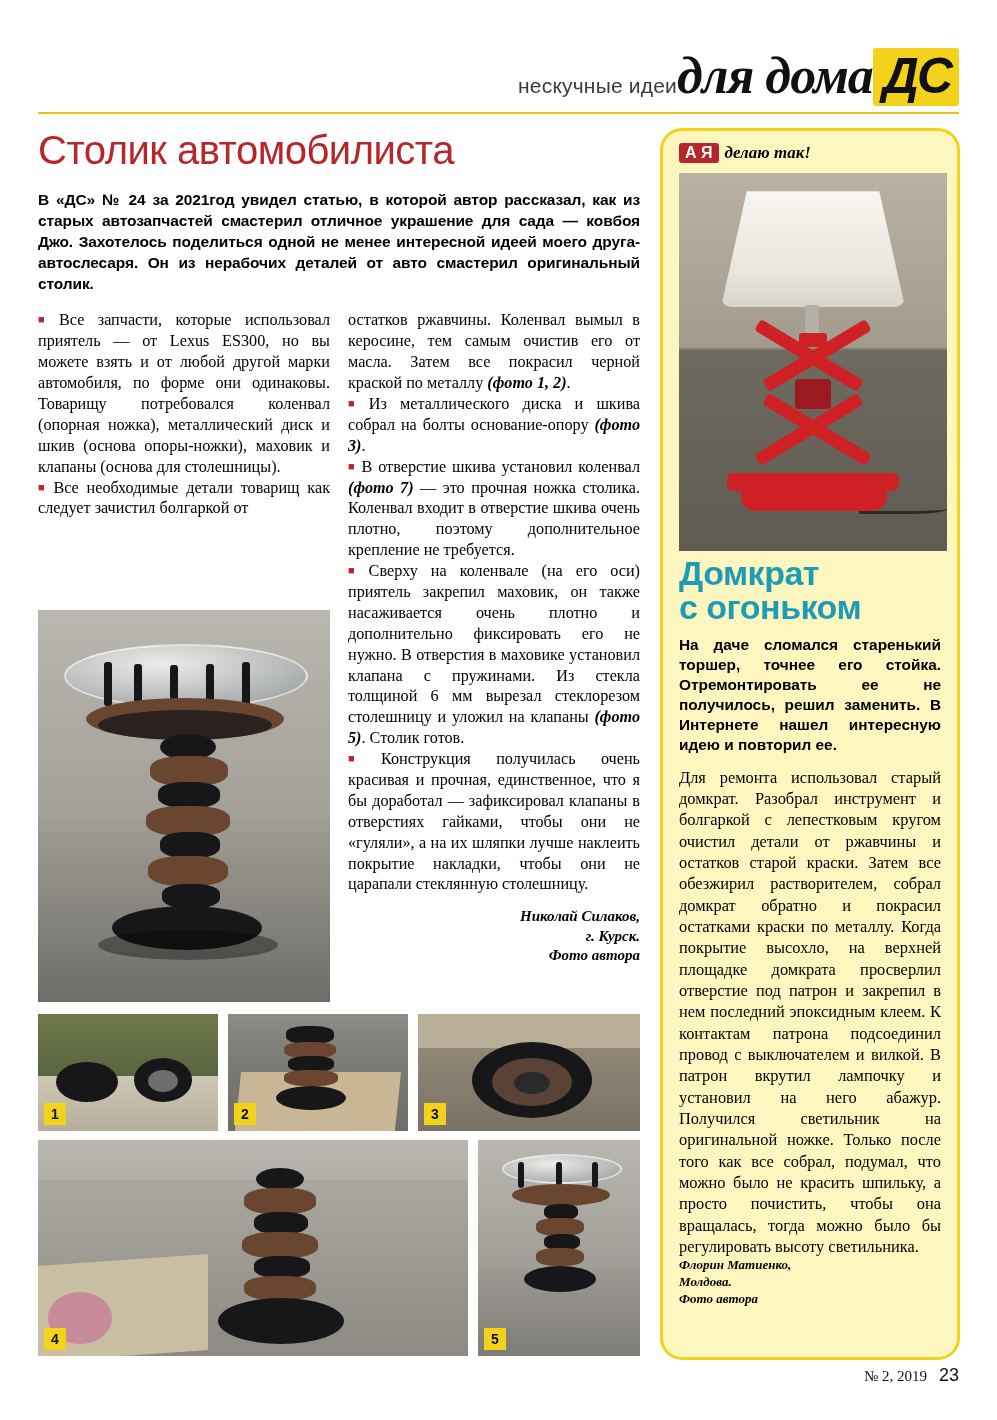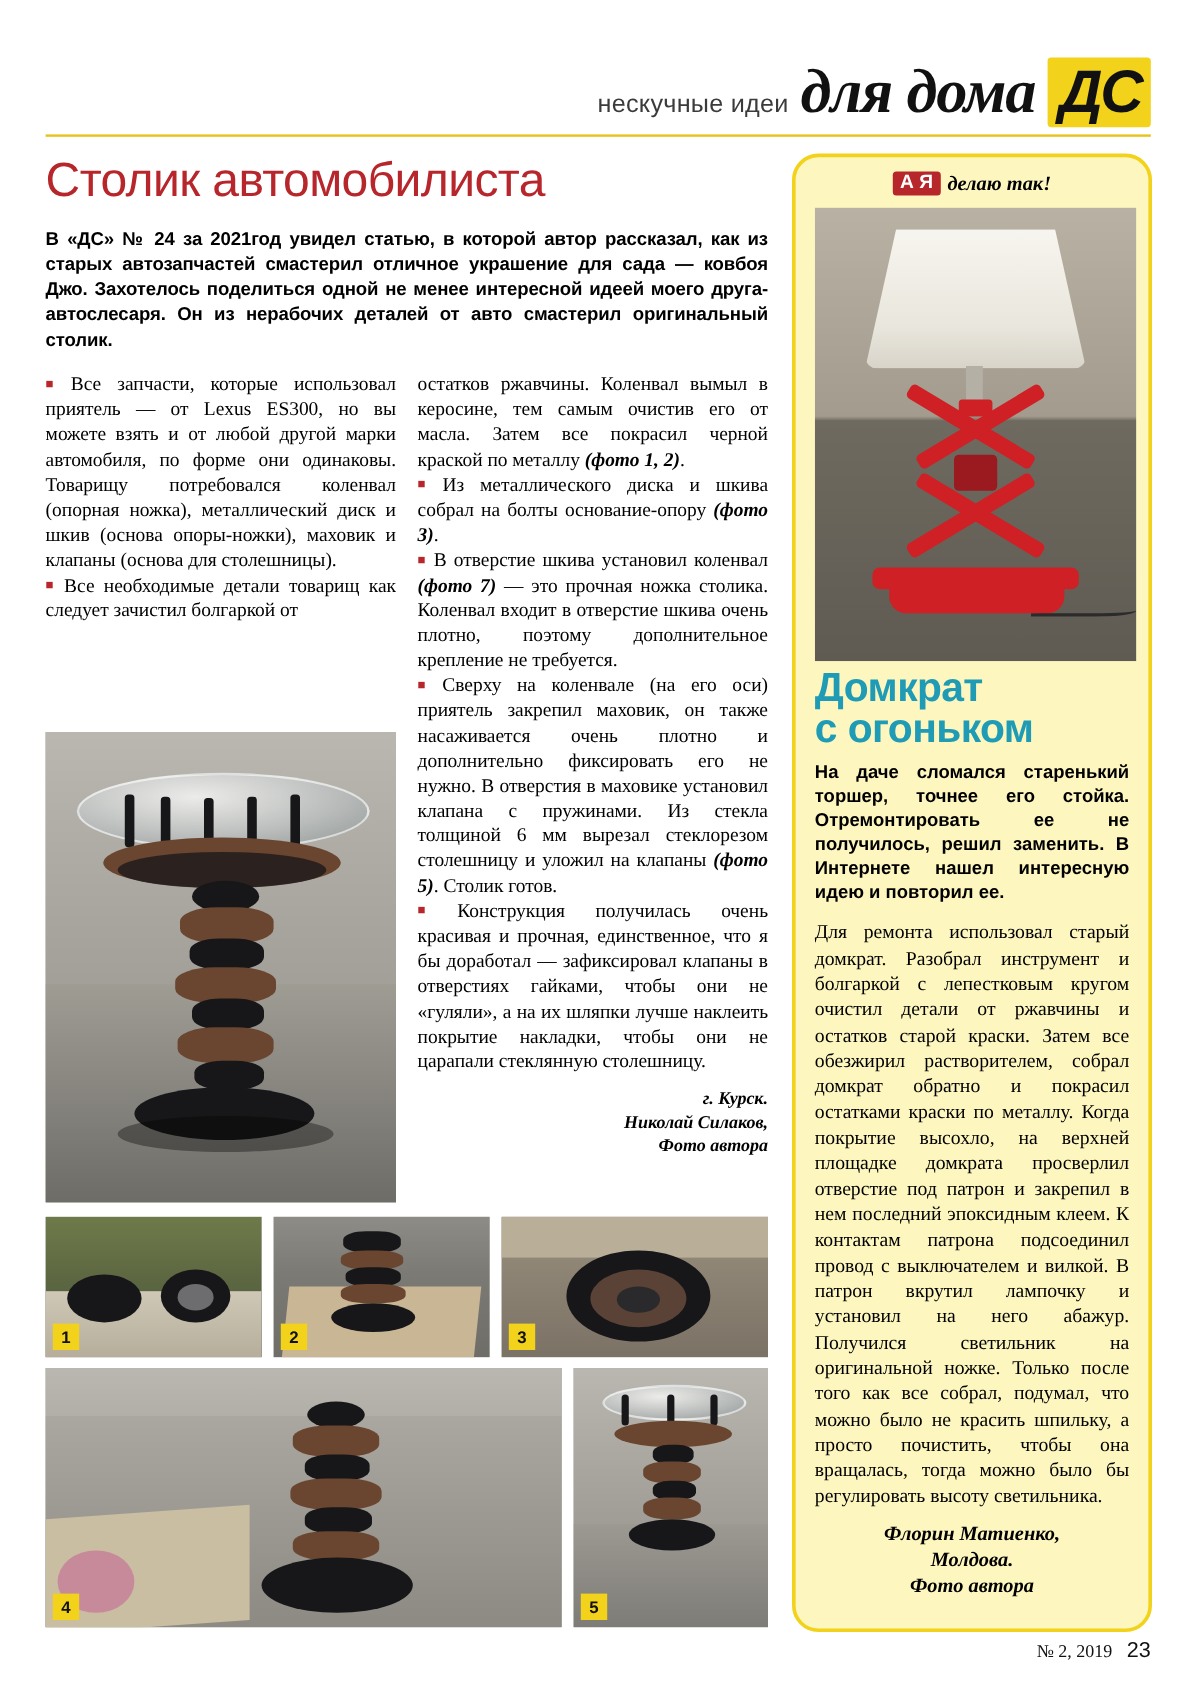--- a/index.html
+++ b/index.html
@@ -33,21 +33,20 @@
     right: 38px;
     top: 112px;
     border-bottom: 2px solid #e8c31c;
   }
   .masthead-inner {
     position: absolute;
     right: 38px;
     top: 48px;
     display: flex;
     align-items: baseline;
-    gap: 10px;
   }
   .kicker {
     font-family: "Liberation Sans", sans-serif;
     font-size: 21px;
     color: #3b3b3b;
     letter-spacing: .2px;
   }
   .mast-title {
     font-family: "Liberation Serif", serif;
     font-style: italic;
@@ -169,21 +168,21 @@
     top: 128px;
     width: 300px;
     height: 1232px;
     background: #fdf6bf;
     border: 3px solid #f2d21a;
     border-radius: 22px;
     box-sizing: border-box;
     padding: 12px 16px 14px 16px;
   }
   .badge-row {
-    text-align: center;
+    text-align: left;
     margin-bottom: 10px;
   }
   .badge-aya {
     display: inline-block;
     background: #b7262b;
     color: #fff;
     font-family: "Liberation Sans", sans-serif;
     font-weight: bold;
     font-size: 16px;
     padding: 1px 6px;
@@ -222,26 +221,25 @@
     margin: 0 0 12px 0;
   }
   .side-body {
     font-size: 16.4px;
     line-height: 1.3;
     text-align: justify;
     margin: 0;
     hyphens: auto;
   }
   .side-sig {
-    text-align: center;
+    text-align: left;
     font-style: italic;
     font-weight: bold;
-    font-size: 17px;
+    font-size: 13px;
     line-height: 1.3;
-    margin-top: 10px;
   }
 
   
   .footer {
     position: absolute;
     right: 38px;
     bottom: 34px;
     font-family: "Liberation Serif", serif;
     font-size: 15px;
     color: #111;
@@ -302,22 +300,22 @@
         <p class="body-txt"><span class="bullet"></span><span>Все запчасти, которые использовал приятель — от Lexus ES300, но вы можете взять и от любой другой марки автомобиля, по форме они одинаковы. Товарищу потребовался коленвал (опорная ножка), металлический диск и шкив (основа опоры-ножки), маховик и клапаны (основа для столешницы).</span></p>
         <p class="body-txt"><span class="bullet"></span><span>Все необходимые детали товарищ как следует зачистил болгаркой от</span></p>
       </div>
       <div class="col">
         <p class="body-txt"><span>остатков ржавчины. Коленвал вымыл в керосине, тем самым очистив его от масла. Затем все покрасил черной краской по металлу </span><span class="ital-b">(фото 1, 2)</span><span>.</span></p>
         <p class="body-txt"><span class="bullet"></span><span>Из металлического диска и шкива собрал на болты основание-опору </span><span class="ital-b">(фото 3)</span><span>.</span></p>
         <p class="body-txt"><span class="bullet"></span><span>В отверстие шкива установил коленвал </span><span class="ital-b">(фото 7)</span><span> — это прочная ножка столика. Коленвал входит в отверстие шкива очень плотно, поэтому дополнительное крепление не требуется.</span></p>
         <p class="body-txt"><span class="bullet"></span><span>Сверху на коленвале (на его оси) приятель закрепил маховик, он также насаживается очень плотно и дополнительно фиксировать его не нужно. В отверстия в маховике установил клапана с пружинами. Из стекла толщиной 6 мм вырезал стеклорезом столешницу и уложил на клапаны </span><span class="ital-b">(фото 5)</span><span>. Столик готов.</span></p>
         <p class="body-txt"><span class="bullet"></span><span>Конструкция получилась очень красивая и прочная, единственное, что я бы доработал — зафиксировал клапаны в отверстиях гайками, чтобы они не «гуляли», а на их шляпки лучше наклеить покрытие накладки, чтобы они не царапали стеклянную столешницу.</span></p>
         <div class="sig">
+          <div>Николай Силаков,</div>
           <div>г. Курск.</div>
-          <div>Николай Силаков,</div>
           <div>Фото автора</div>
         </div>
       </div>
     </div>
   </div>
 
   <div class="photo" id="photo-main">
     <div class="ph-sky grad-concrete"></div>
     <div style="position:absolute;left:0;top:210px;width:100%;height:182px;" class="grad-ground"></div>
 

